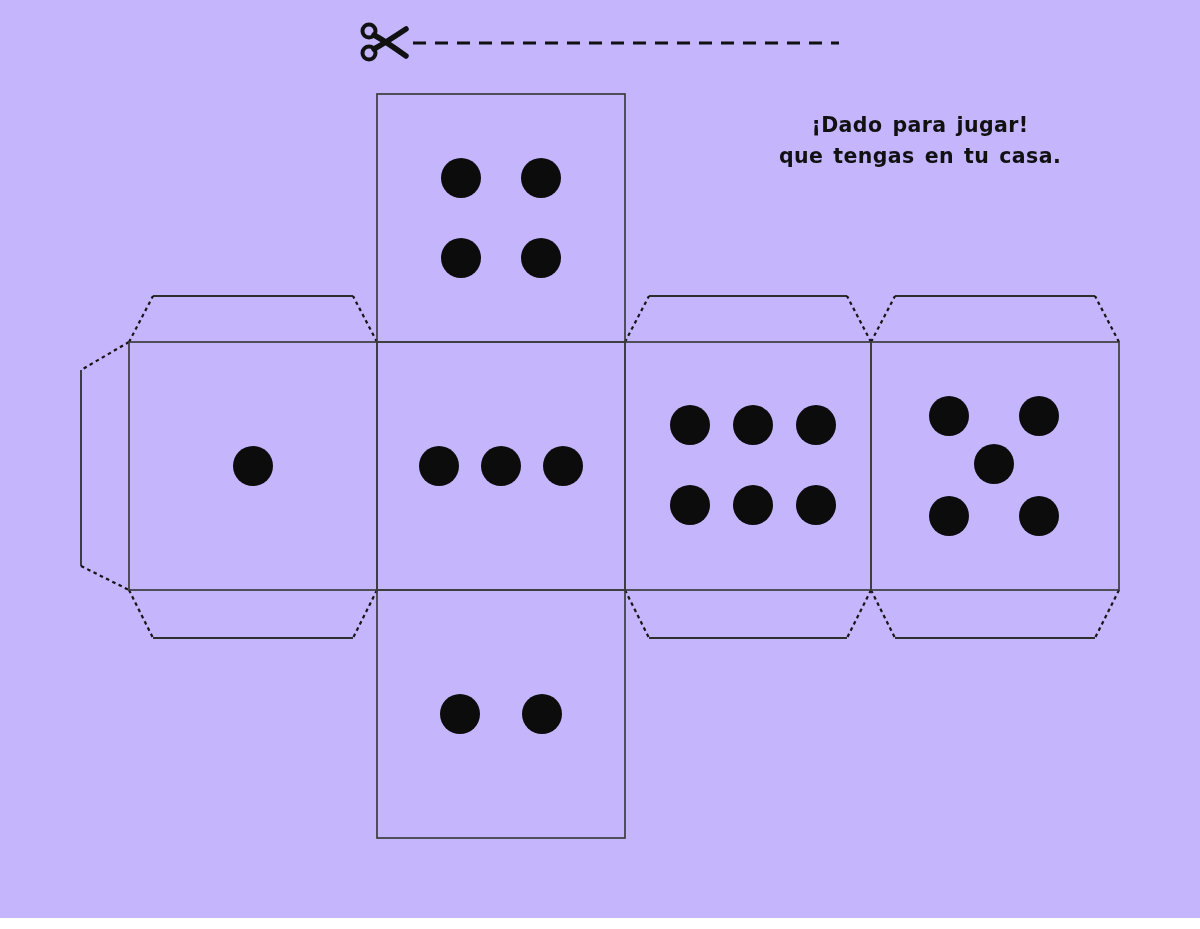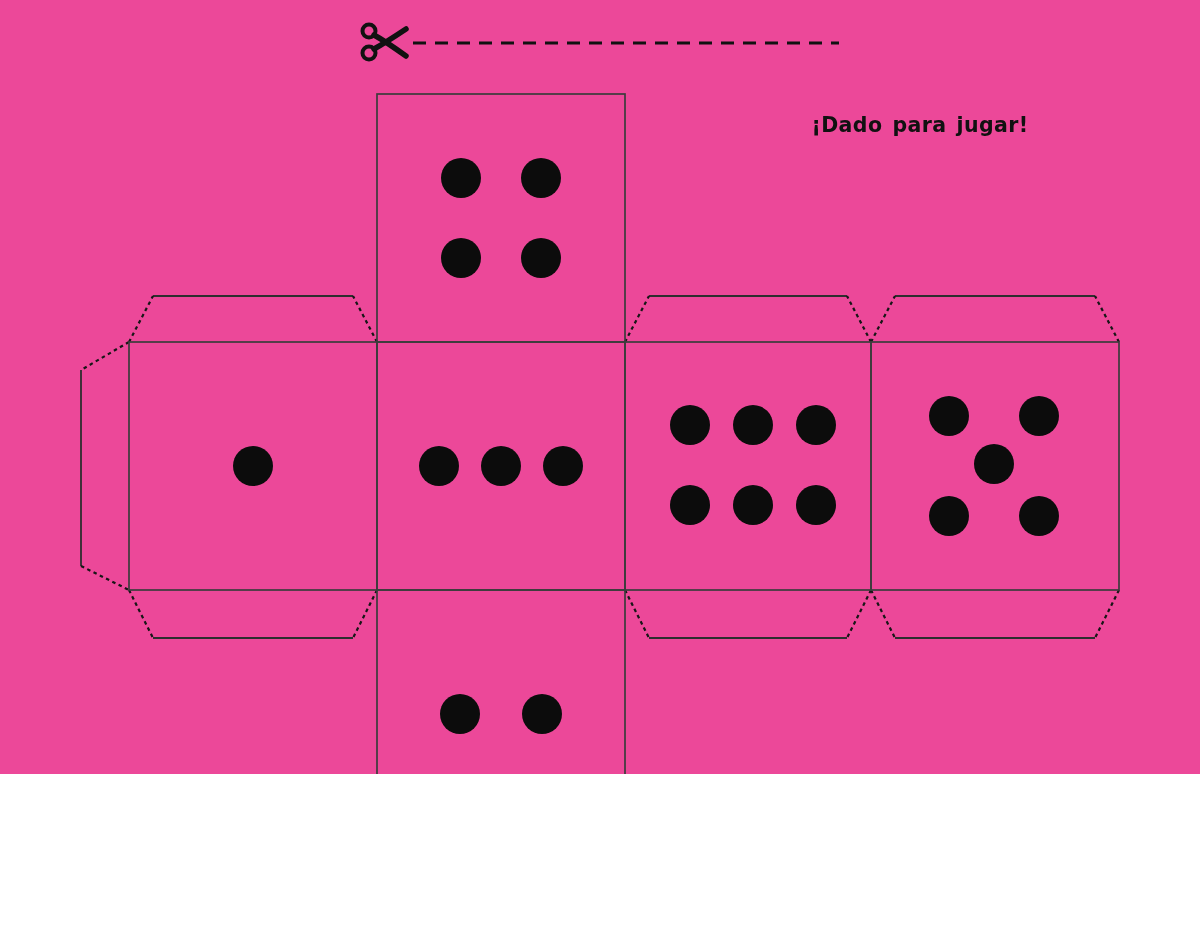--- a/index.html
+++ b/index.html
@@ -3,22 +3,22 @@
 <meta charset="utf-8">
 <style>
   html, body {
     margin: 0;
     padding: 0;
     background: #ffffff;
   }
   .page {
     position: relative;
     width: 1200px;
-    height: 774px;
-    background: #ec4899;
+    height: 918px;
+    background: #c4b5fd;
     overflow: hidden;
     font-family: "DejaVu Sans", sans-serif;
   }
   .cutline-svg {
     position: absolute;
     left: 355px;
     top: 16px;
     width: 492px;
     height: 54px;
   }
@@ -51,20 +51,21 @@
       <circle cx="14" cy="15" r="6.5" stroke-width="4"></circle>
       <circle cx="14" cy="37" r="6.5" stroke-width="4"></circle>
       <path d="M19,33 Q30,27 51,13" stroke-width="5.5" stroke-linecap="round"></path>
       <path d="M19,19 Q30,25 51,40" stroke-width="5.5" stroke-linecap="round"></path>
     </g>
     <line id="cutline" x1="58" y1="27" x2="484" y2="27" stroke-width="3" stroke-dasharray="13 9" stroke="#111111"></line>
   </svg>
 
   <div class="instructions">
     <div>¡Dado para jugar!</div>
+    <div>que tengas en tu casa.</div>
   </div>
 
   <svg id="net-svg" width="1200" height="929" viewBox="0 0 1200 929">
       <g>
         <g>
           <line x1="153" y1="296" x2="353" y2="296" stroke="#2e2e2e" stroke-width="1.8"></line>
           <line x1="129" y1="342" x2="153" y2="296" stroke="#161616" stroke-width="2.2" stroke-dasharray="3.5 3.5"></line>
           <line x1="377" y1="342" x2="353" y2="296" stroke="#161616" stroke-width="2.2" stroke-dasharray="3.5 3.5"></line>
         </g>
         <g>

